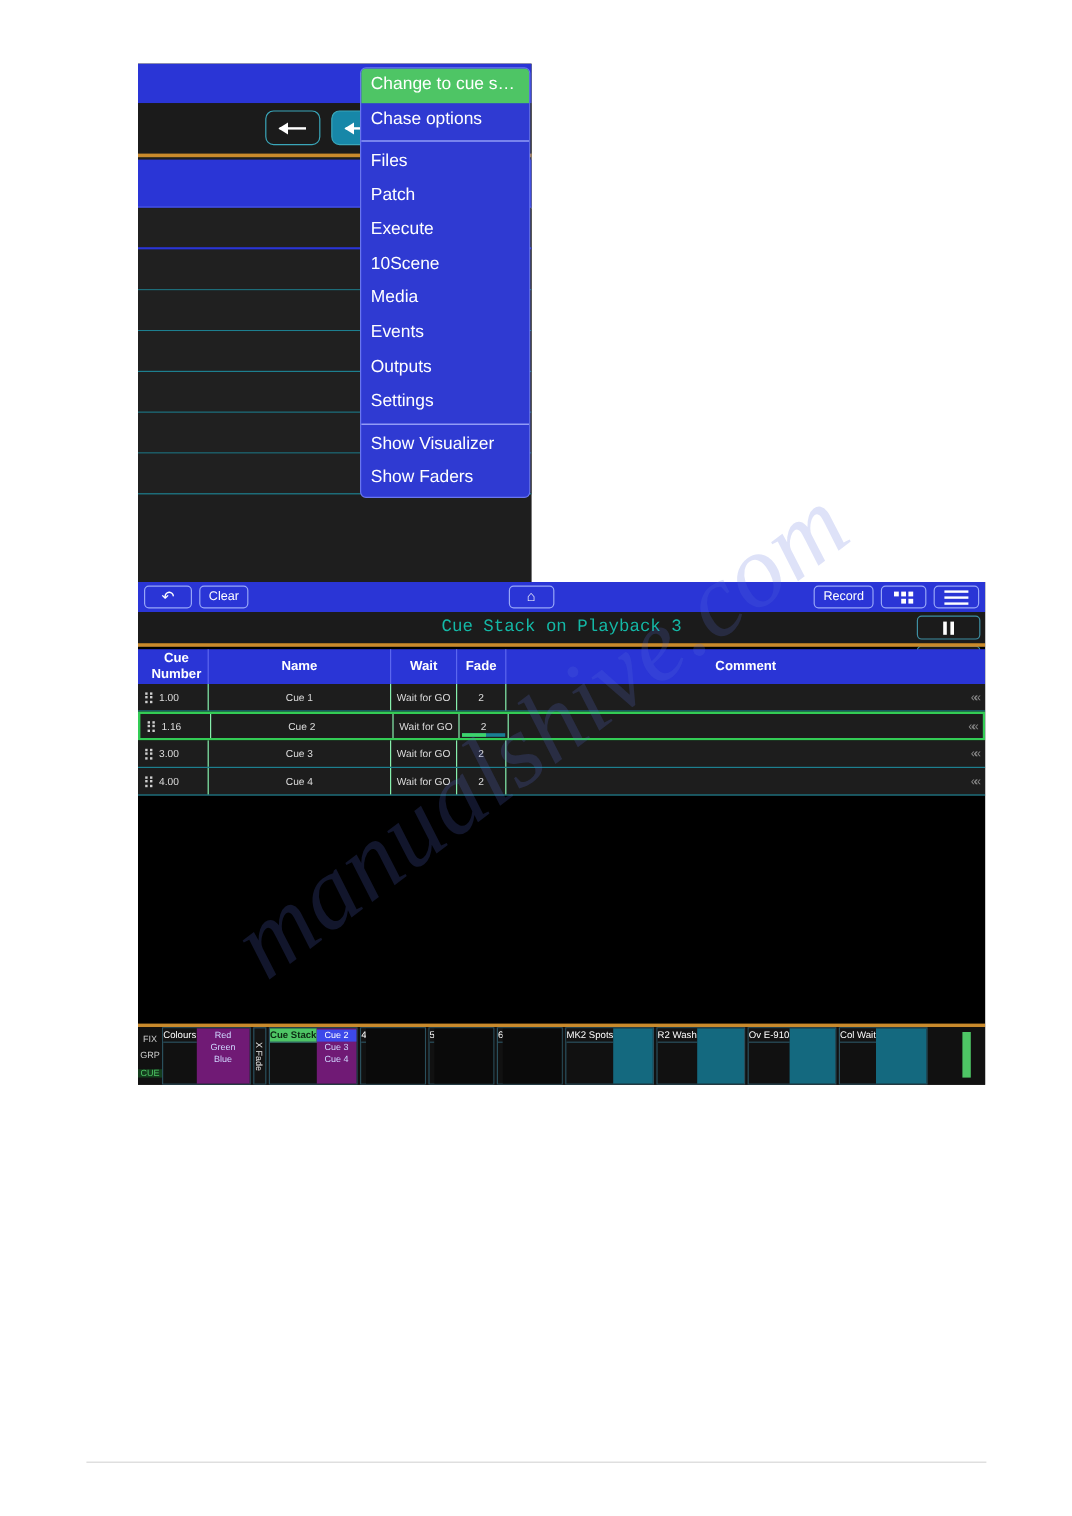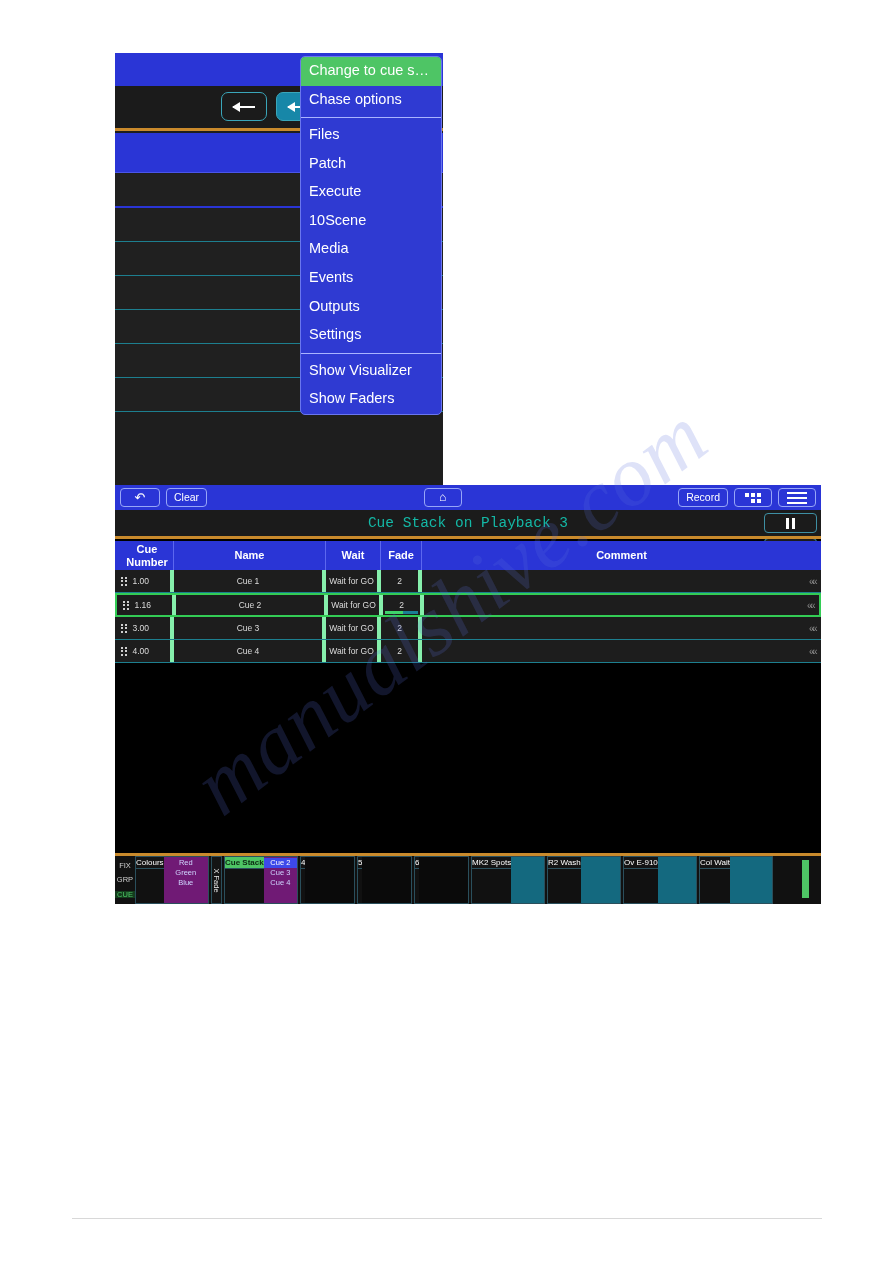--- a/index.html
+++ b/index.html
@@ -337,21 +337,21 @@
   .tbl-row.active {
     border: 2px solid #33cc55;
     height: 24px;
   }
   .tbl-row .cell {
     display: flex;
     align-items: center;
     justify-content: center;
     color: #dcdcdc;
     font-size: 8.5px;
-    border-right: 4px solid #86efac;
+    border-right: 1px solid #86efac;
     position: relative;
   }
   .c-num  { width: 59px; justify-content: flex-start !important; padding-left: 6px; }
   .c-name { width: 152px; }
   .c-wait { width: 55px; }
   .c-fade { width: 41px; }
   .c-com  { flex: 1; border-right: none !important; justify-content: flex-end !important; padding-right: 6px; }
 
   .drag-dots {
     display: grid;

